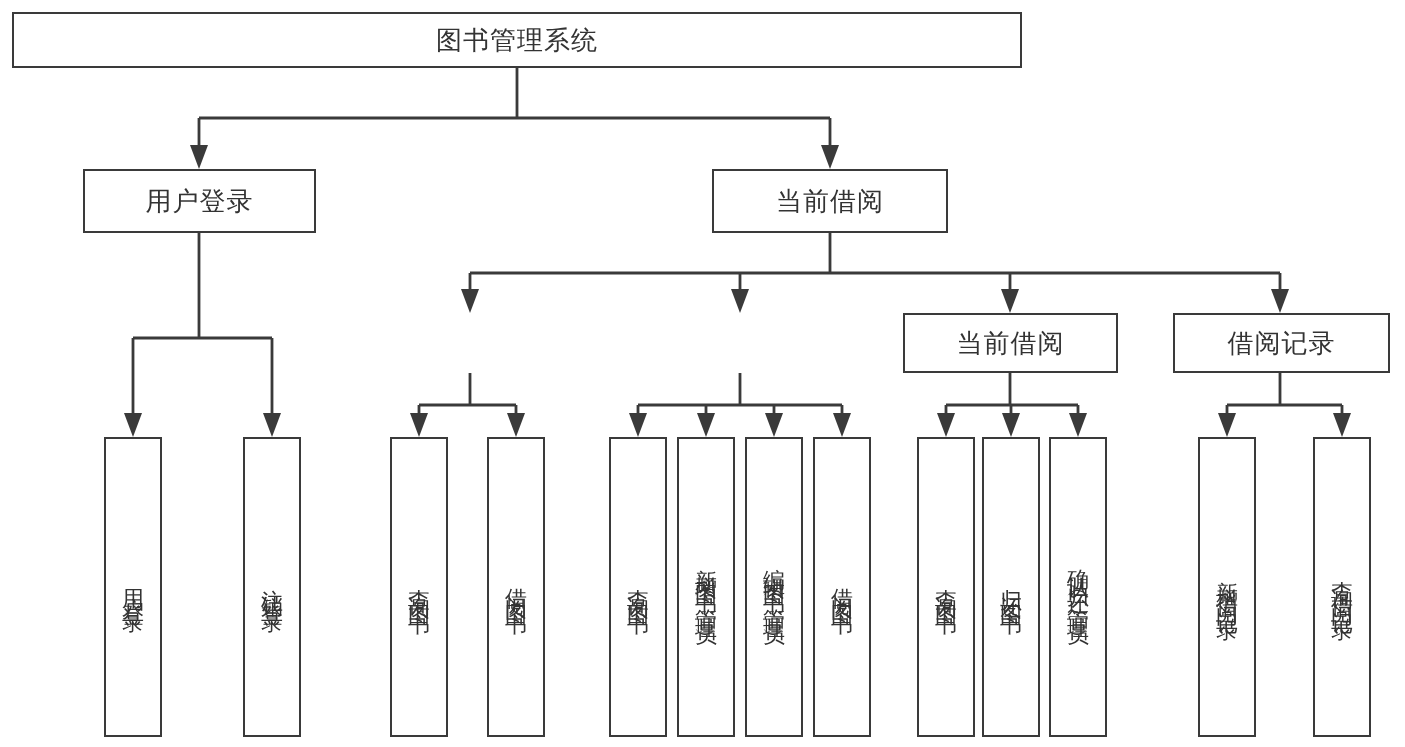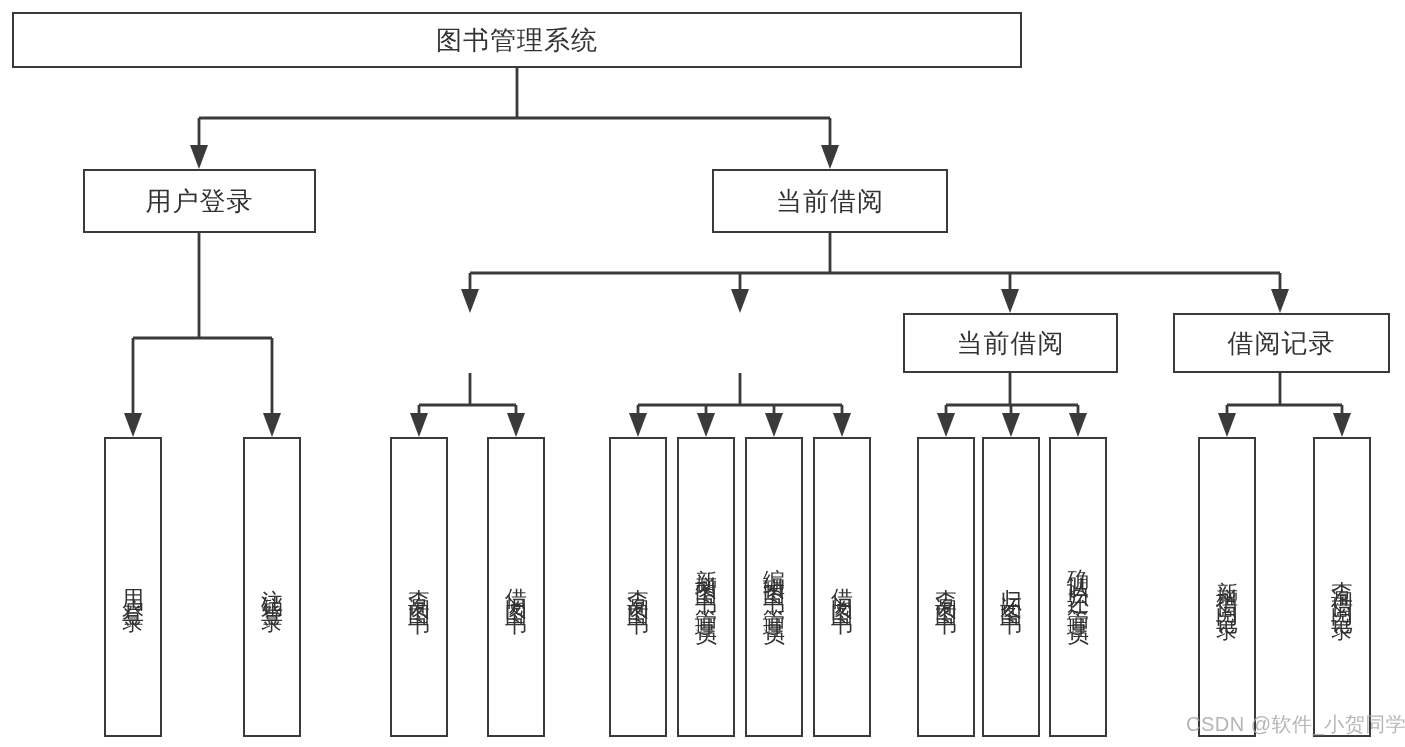--- a/index.html
+++ b/index.html
@@ -141,15 +141,14 @@
     <span class="v-text">确认归还（管理员）</span>
   </div>
 
   <div class="box leaf" style="left:1198px">
     <span class="v-text">新增借阅记录</span>
   </div>
   <div class="box leaf" style="left:1313px">
     <span class="v-text">查询借阅记录</span>
   </div>
 
-  <div class="watermark">CSDN @软件_小贺同学</div>
 
 </div>
 
 </body></html>

